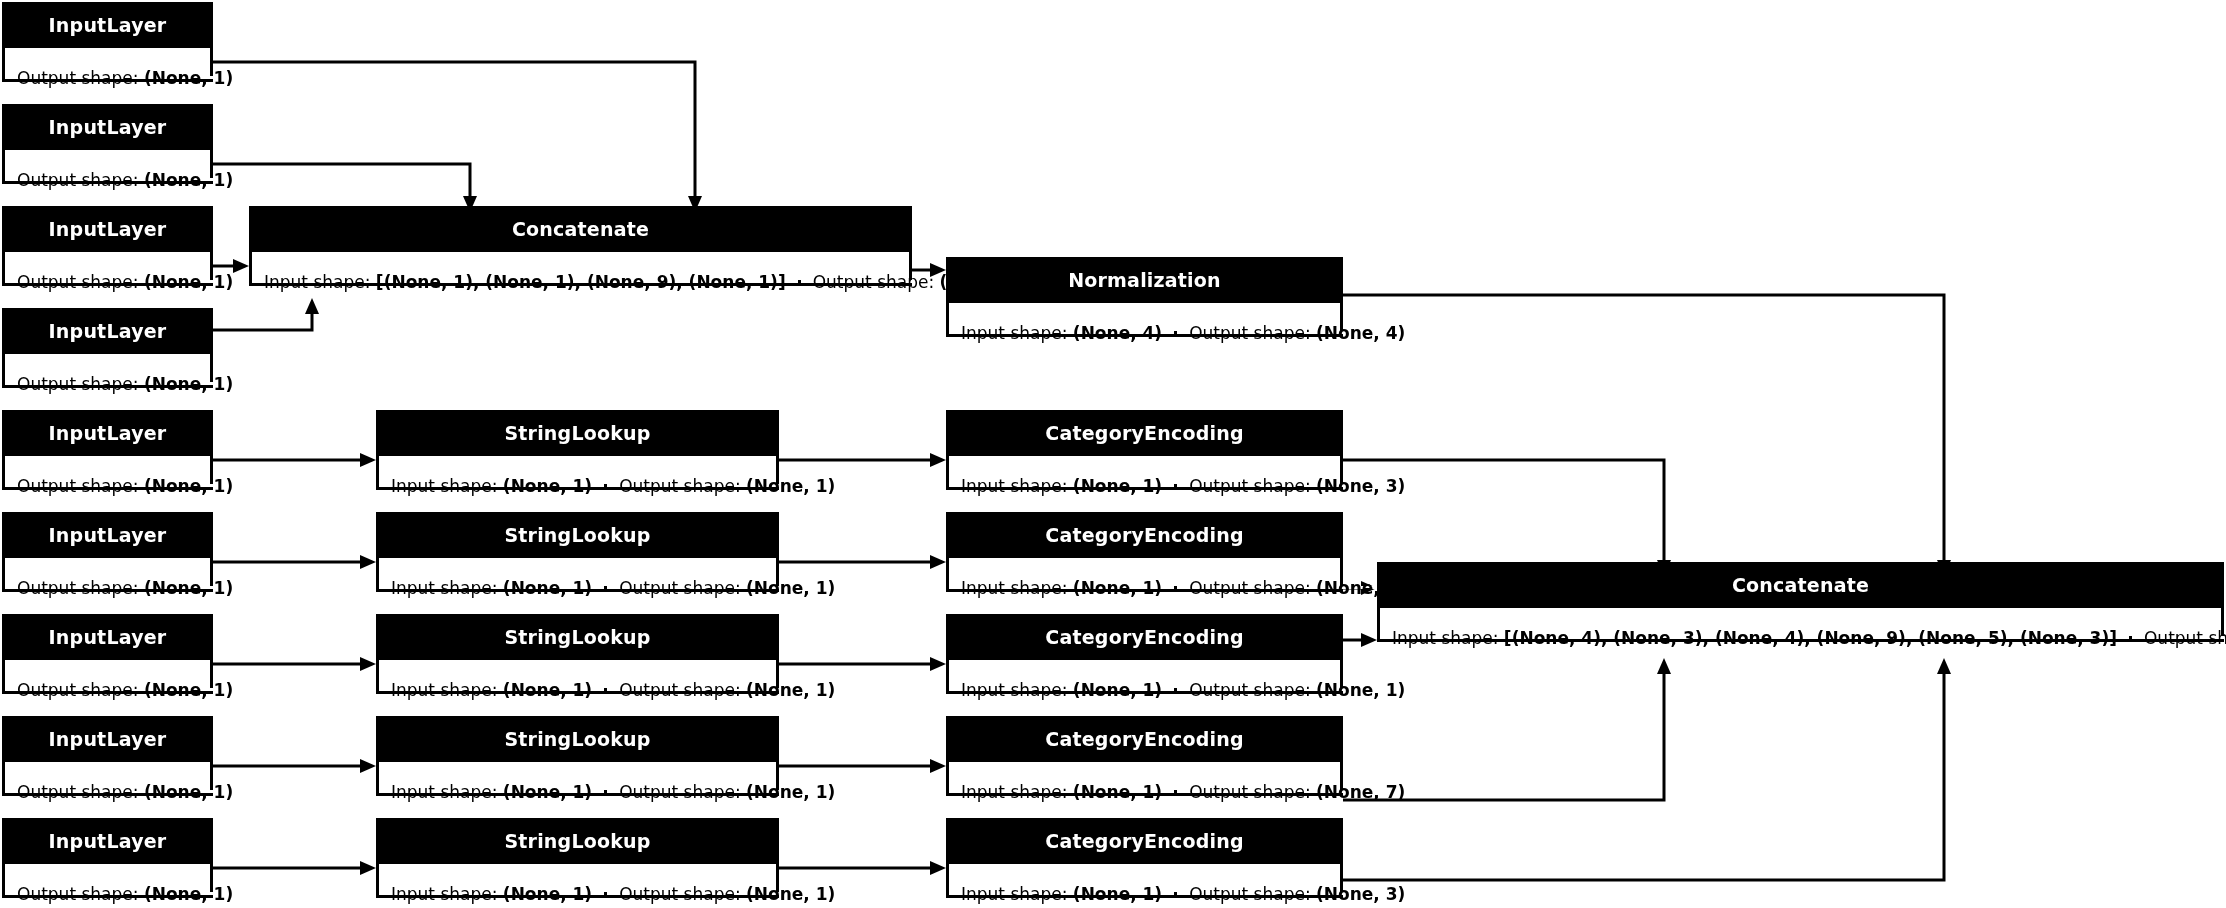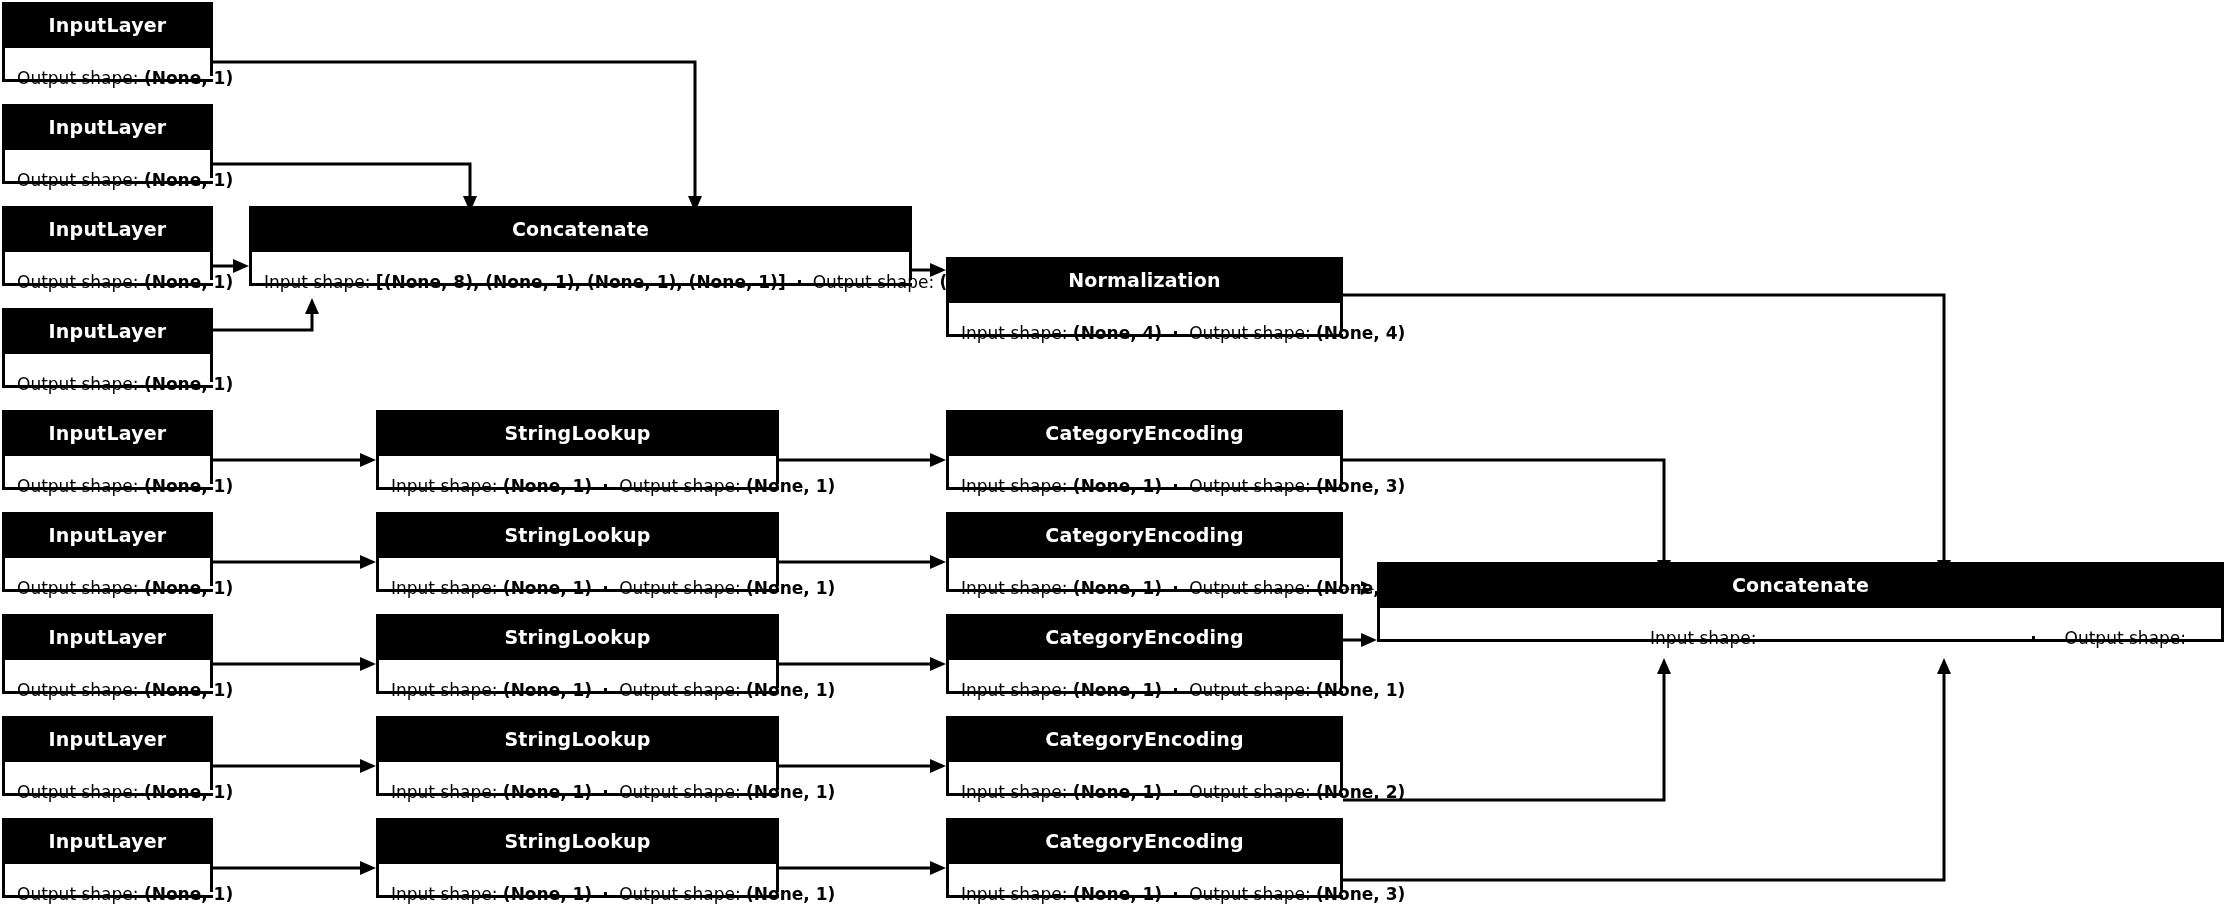--- a/index.html
+++ b/index.html
@@ -196,21 +196,21 @@
       <div class="cell">
         <span class="lbl">Output shape:</span>&nbsp;<b>(None, 1)</b>
       </div>
     </div>
   </div>
 
   <div class="node" style="left:249px; top:206px; width:663px; height:80px;">
     <div class="node-title">Concatenate</div>
     <div class="node-body">
       <div class="cell" style="flex:0 0 460px;">
-        <span class="lbl">Input shape:</span>&nbsp;<b>[(None, 8), (None, 1), (None, 1), (None, 1)]</b>
+        <span class="lbl">Input shape:</span>&nbsp;<b>[(None, 1), (None, 1), (None, 9), (None, 1)]</b>
       </div>
       <div class="cell">
         <span class="lbl">Output shape:</span>&nbsp;<b>(None, 4)</b>
       </div>
     </div>
   </div>
 
   <div class="node" style="left:946px; top:257px; width:397px; height:80px;">
     <div class="node-title">Normalization</div>
     <div class="node-body">
@@ -335,21 +335,21 @@
       </div>
     </div>
   </div>
   <div class="node" style="left:946px; top:716px; width:397px; height:80px;">
     <div class="node-title">CategoryEncoding</div>
     <div class="node-body">
       <div class="cell">
         <span class="lbl">Input shape:</span>&nbsp;<b>(None, 1)</b>
       </div>
       <div class="cell">
-        <span class="lbl">Output shape:</span>&nbsp;<b>(None, 2)</b>
+        <span class="lbl">Output shape:</span>&nbsp;<b>(None, 7)</b>
       </div>
     </div>
   </div>
 
   <div class="node" style="left:2px; top:818px; width:211px; height:80px;">
     <div class="node-title">InputLayer</div>
     <div class="node-body">
       <div class="cell">
         <span class="lbl">Output shape:</span>&nbsp;<b>(None, 1)</b>
       </div>
@@ -375,21 +375,21 @@
       <div class="cell">
         <span class="lbl">Output shape:</span>&nbsp;<b>(None, 3)</b>
       </div>
     </div>
   </div>
 
   <div class="node" style="left:1377px; top:562px; width:847px; height:80px;">
     <div class="node-title">Concatenate</div>
     <div class="node-body">
       <div class="cell" style="flex:0 0 628px;">
-        <span class="lbl">Input shape:</span>&nbsp;
+        <span class="lbl">Input shape:</span>&nbsp;<b>[(None, 4), (None, 3), (None, 4), (None, 9), (None, 5), (None, 3)]</b>
       </div>
       <div class="cell">
         <span class="lbl">Output shape:</span>&nbsp;
       </div>
     </div>
   </div>
 
 </div>
 
 </body></html>

